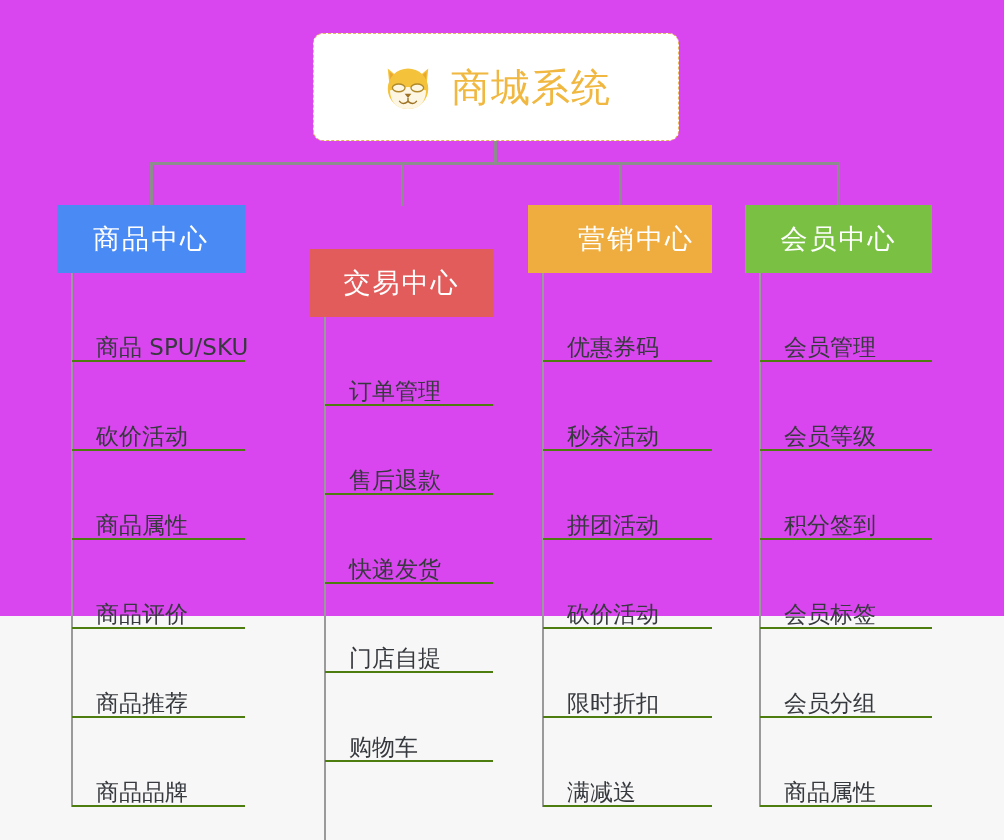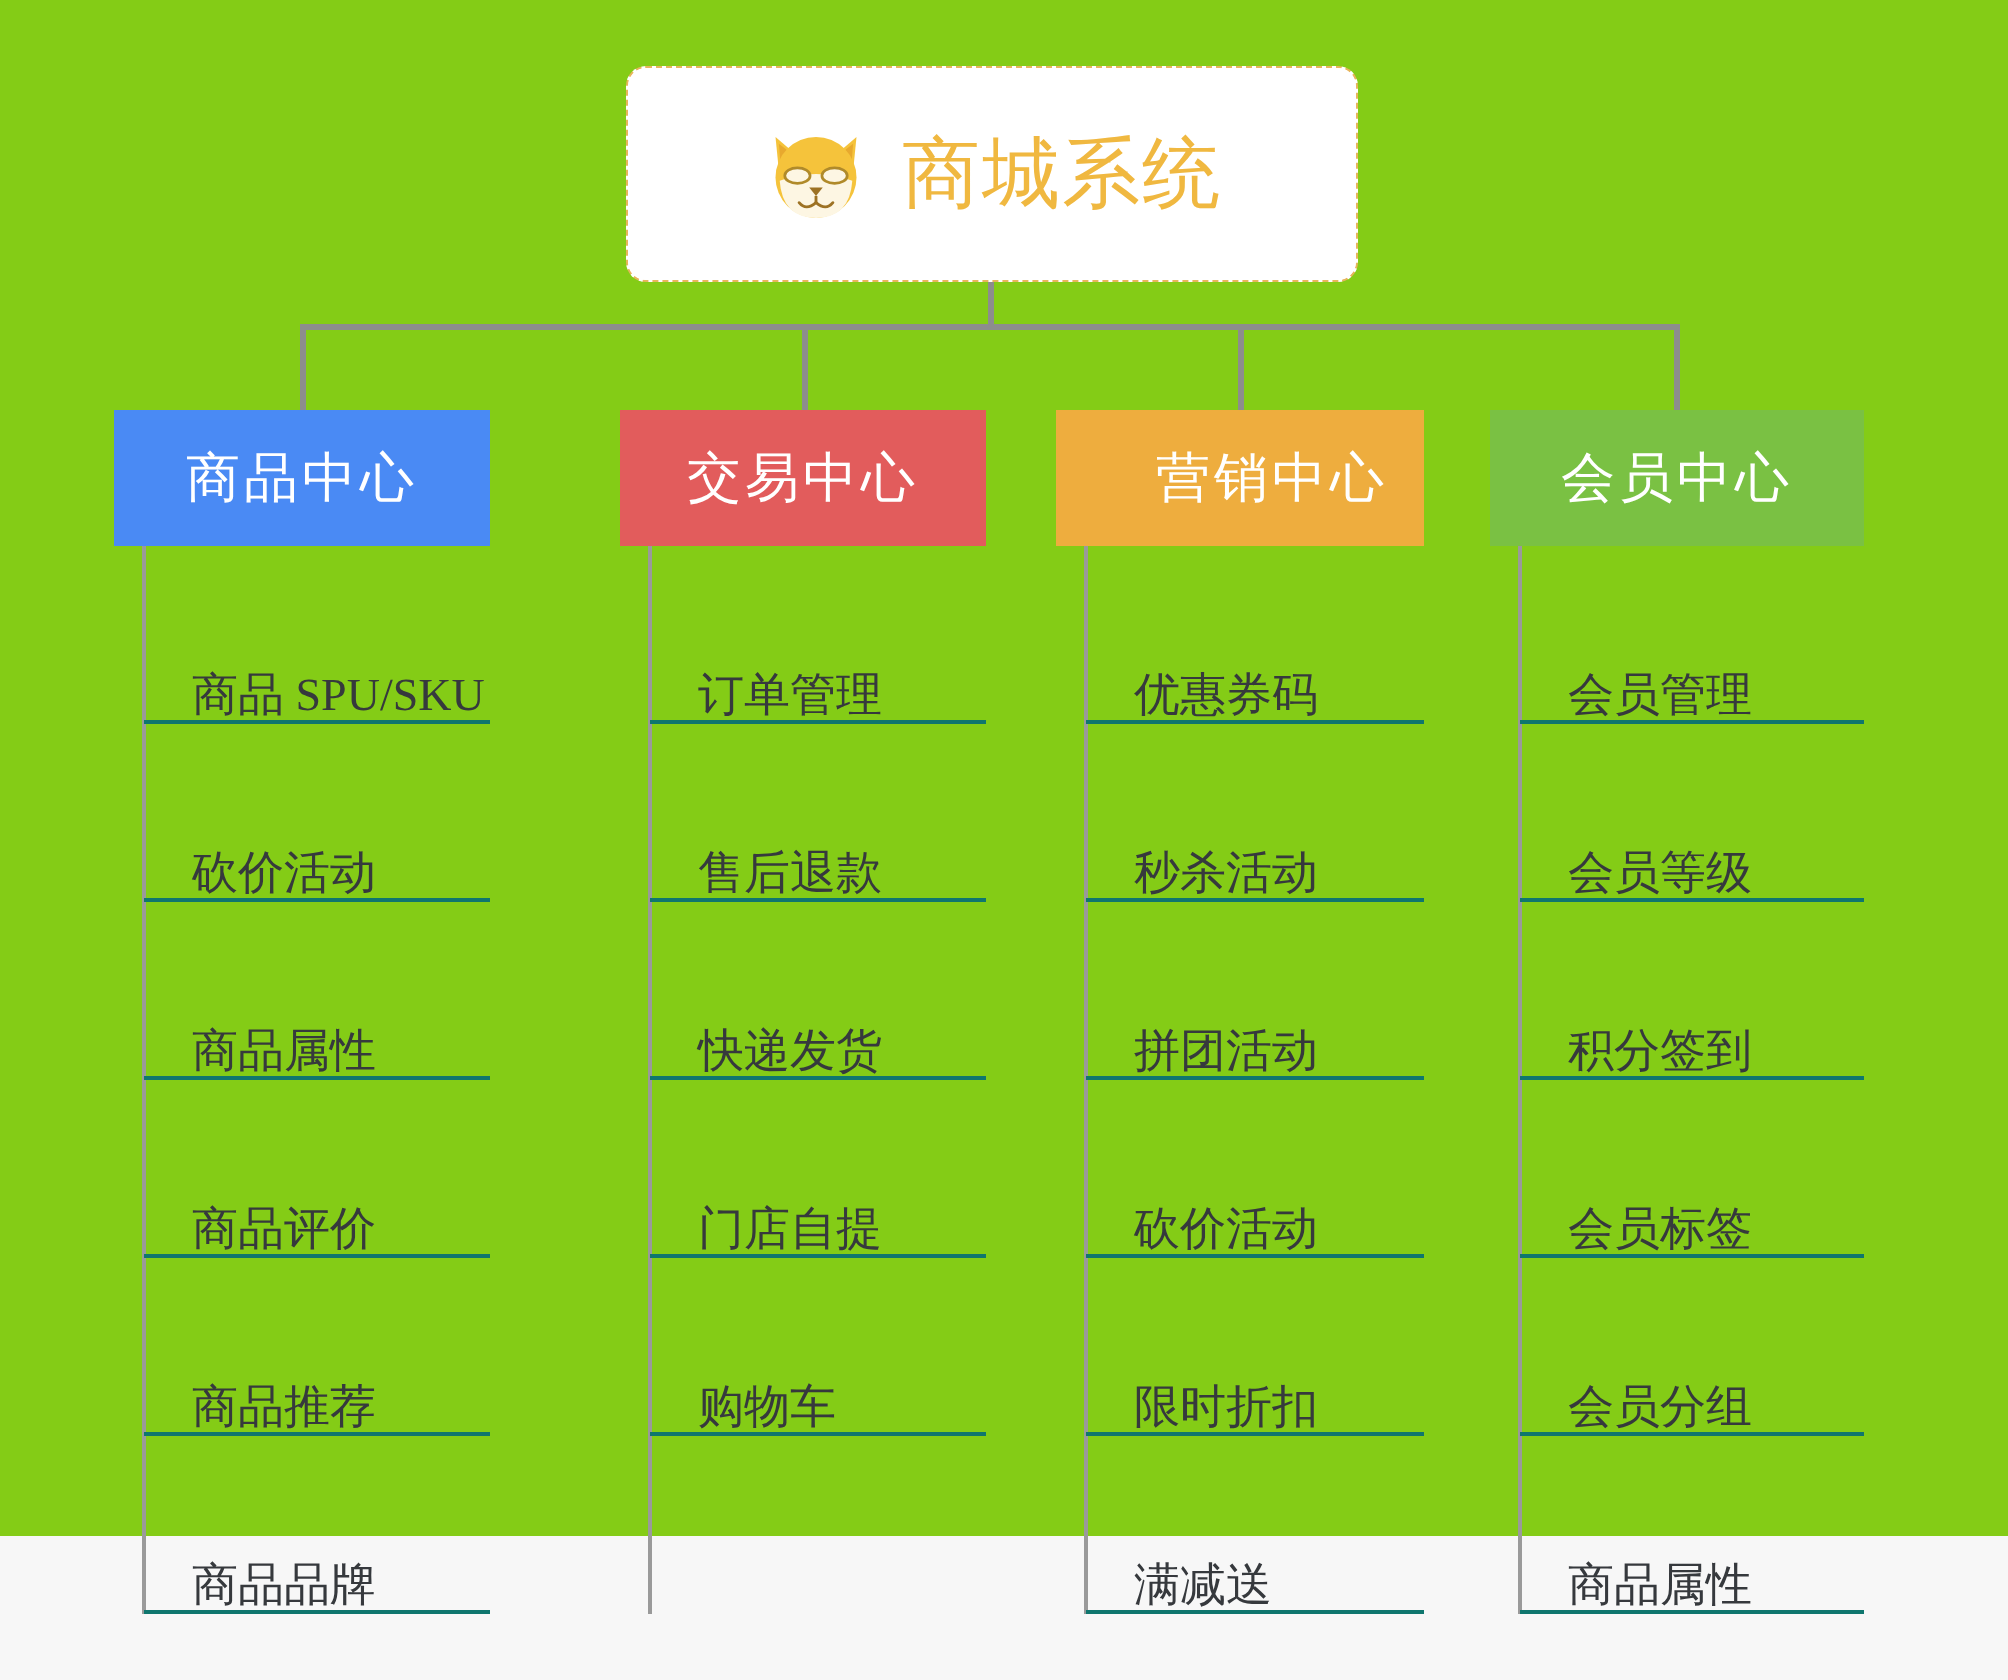--- a/index.html
+++ b/index.html
@@ -9,23 +9,22 @@
     width: 1004px;
     height: 840px;
     background: #f7f7f7;
     font-family: "DejaVu Sans", "Liberation Sans", sans-serif;
     overflow: hidden;
   }
 
   #mindmap {
     position: relative;
     width: 1004px;
-    height: 768px;
-    background: #84cc16;
-    font-family: Liberation Serif, serif;
+    height: 616px;
+    background: #d946ef;
   }
 
   
   .root-node {
     position: absolute;
     left: 313px;
     top: 33px;
     width: 366px;
     height: 108px;
     background: #ffffff;
@@ -86,21 +85,21 @@
     left: 14px;
     top: 0;
     width: 2px;
     background: #9a9a9a;
   }
   .leaf-item {
     position: relative;
     height: 89px;
     display: flex;
     align-items: flex-end;
-    border-bottom: 2px solid #0f766e;
+    border-bottom: 2px solid #4d7c0f;
     padding-left: 24px;
     padding-bottom: 4px;
   }
   .leaf-label {
     font-size: 23px;
     line-height: 1.1;
     color: #36393d;
     white-space: nowrap;
     transform: translateY(4px);
   }
@@ -159,21 +158,21 @@
           </div>
           <div class="leaf-item">
             <span class="leaf-label">商品推荐</span>
           </div>
           <div class="leaf-item">
             <span class="leaf-label">商品品牌</span>
           </div>
         </div>
       </div>
       <div class="column" style="left: 310px; width: 183px;">
-        <div class="cat-box" style="background: rgb(226, 92, 92);">交易中心</div>
+        <div class="cat-box" style="background: rgb(226, 92, 92); margin-top: 44px;">交易中心</div>
         <div class="leaf-list">
           <div class="leaf-spine" style="height: 534px; background: rgb(154, 154, 154);"></div>
           <div class="leaf-item">
             <span class="leaf-label">订单管理</span>
           </div>
           <div class="leaf-item">
             <span class="leaf-label">售后退款</span>
           </div>
           <div class="leaf-item">
             <span class="leaf-label">快递发货</span>

